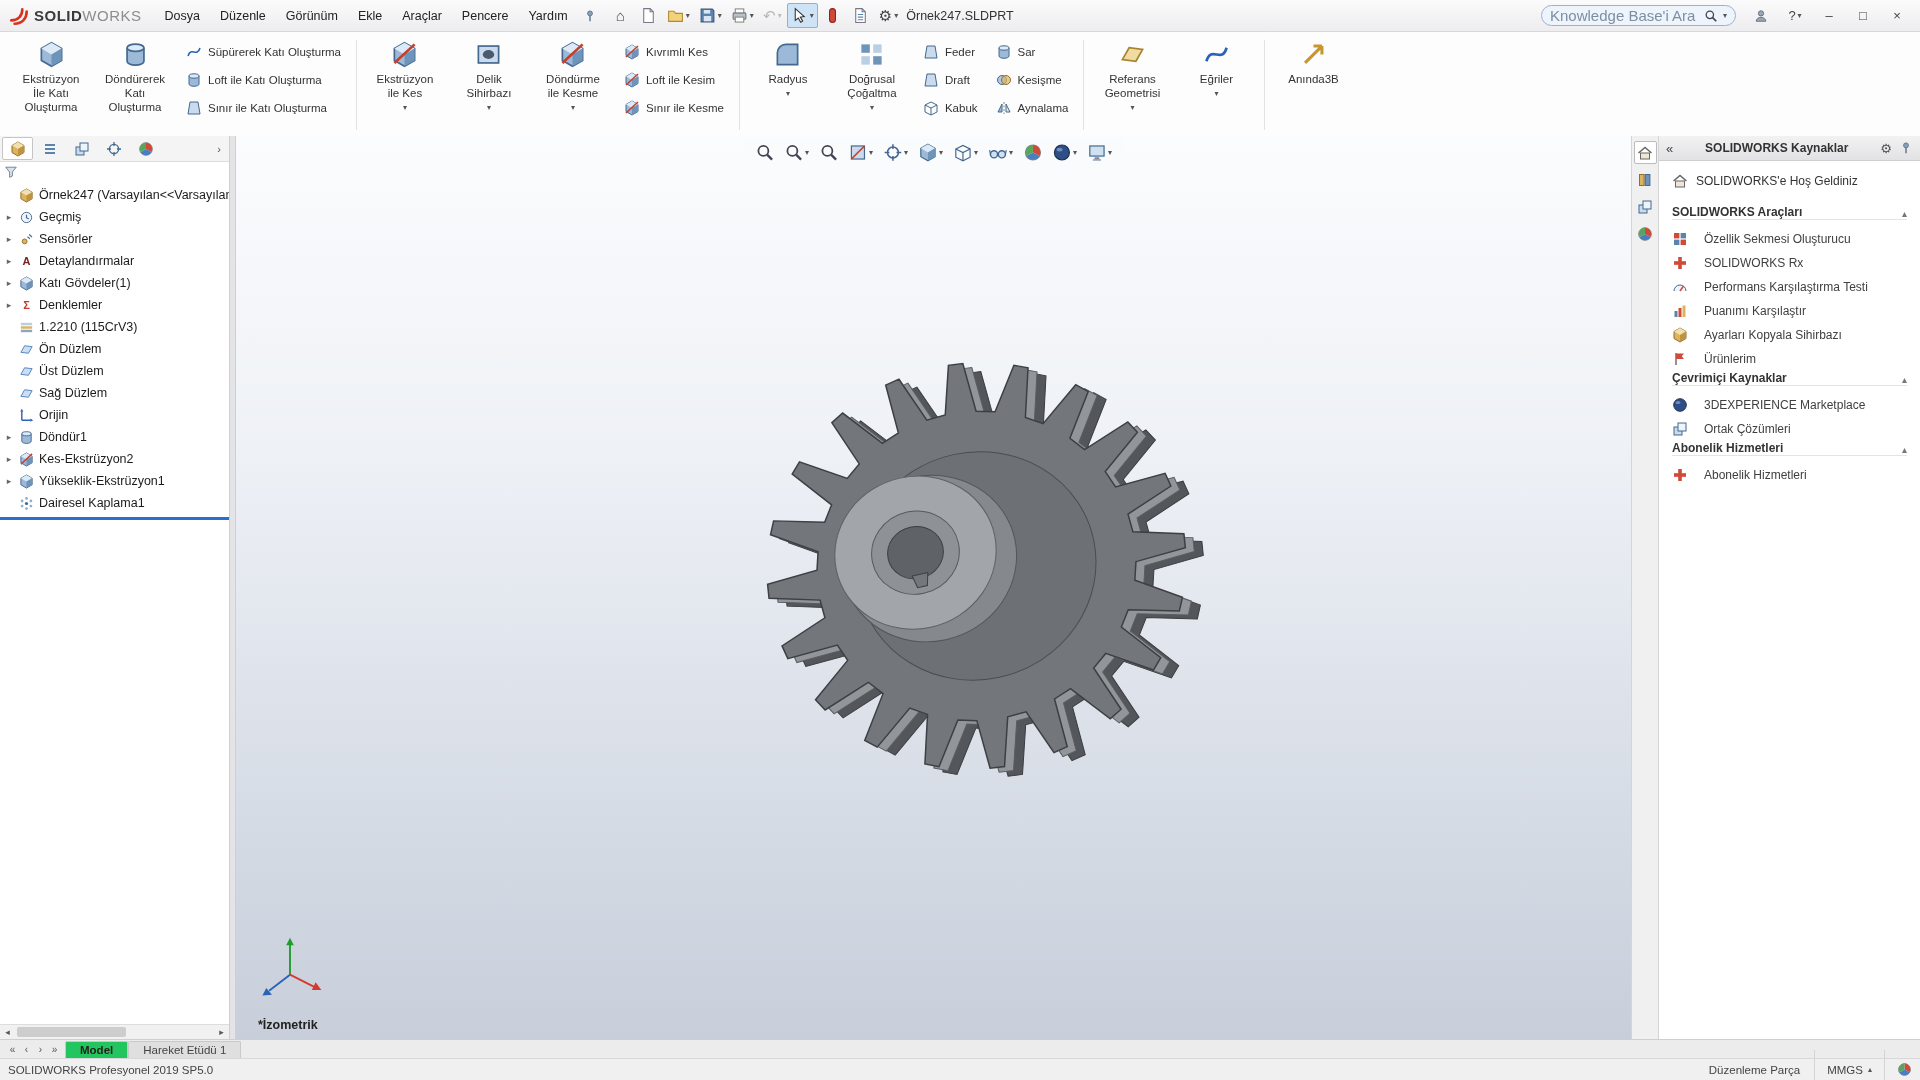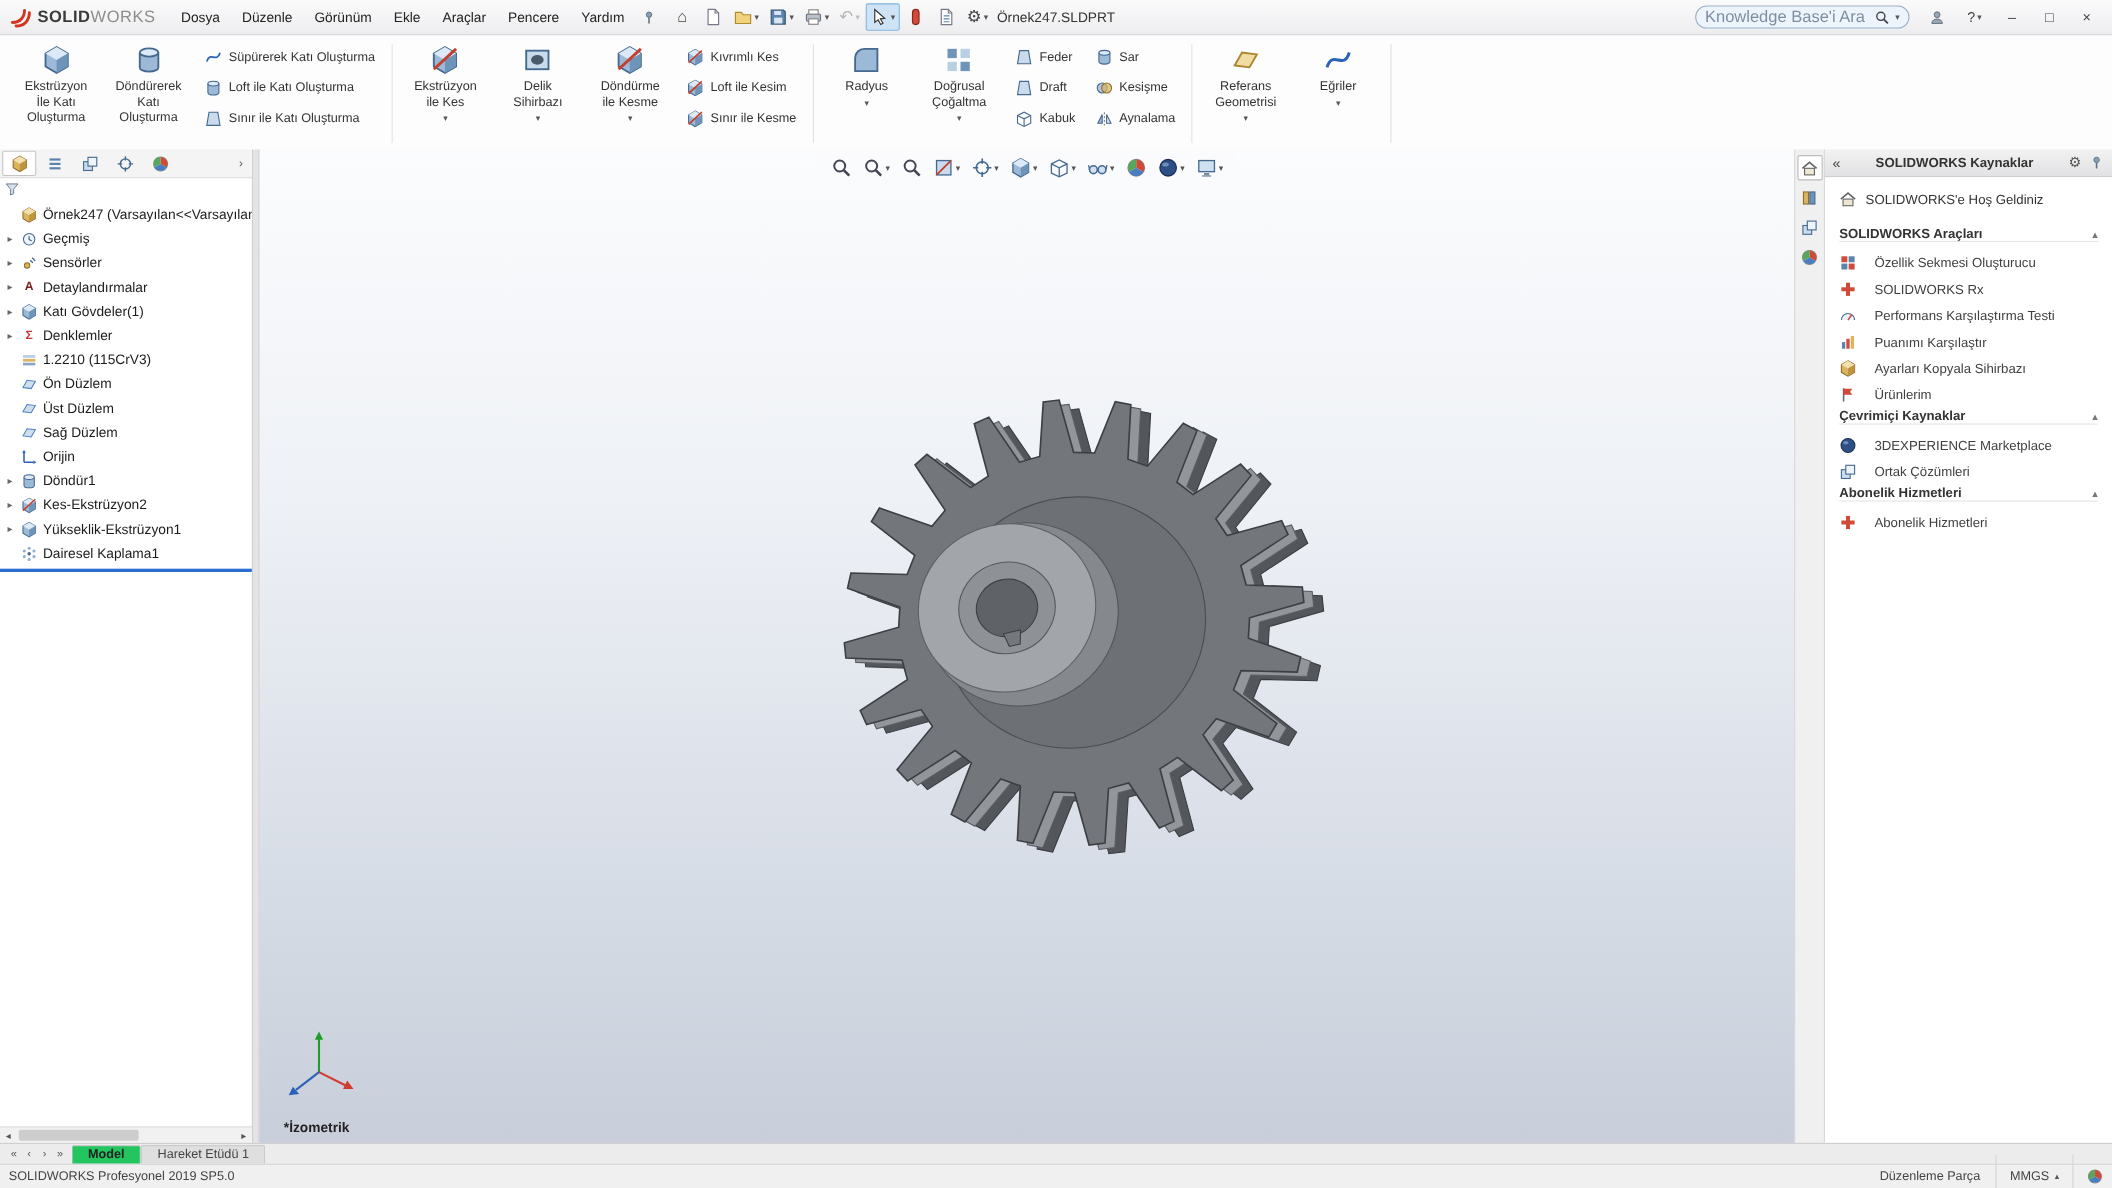--- a/index.html
+++ b/index.html
@@ -587,20 +587,28 @@
         </div>
       <div class="rbtn large">
           <svg class="ric">
             <use href="#s-curve"></use>
           </svg>
           <span class="cap">Eğriler</span>
           <span class="c">▾</span>
         </div>
     </div>
     <div class="rsep"></div>
+    <div class="rgroup">
+      <div class="rbtn large">
+          <svg class="ric">
+            <use href="#s-i3d"></use>
+          </svg>
+          <span class="cap">Anında3B</span>
+        </div>
+    </div>
   </div>
 
 
   <div class="main">
 
     <div class="leftpanel">
       <div class="fm-tabs">
         <div class="fm-tab active">
             <svg>
               <use href="#s-cubegold"></use>

